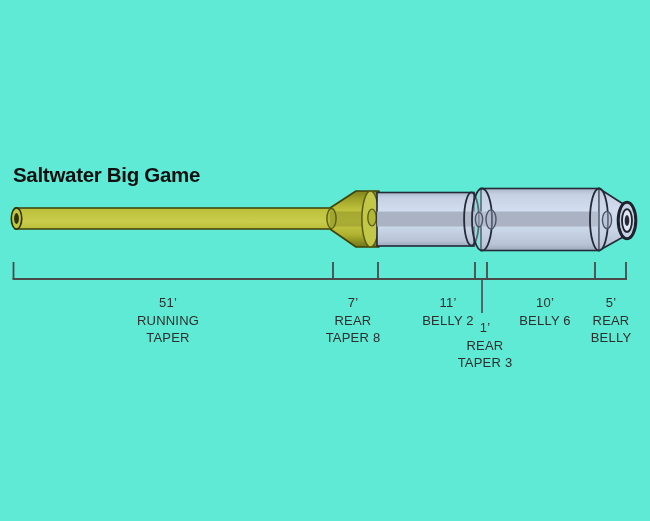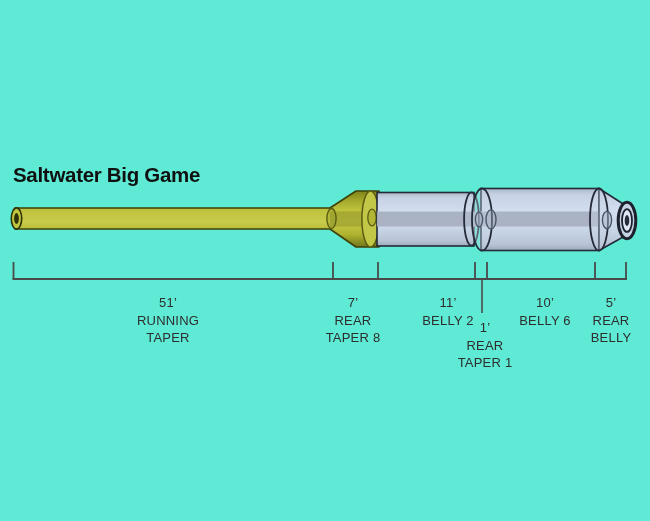--- a/index.html
+++ b/index.html
@@ -124,21 +124,21 @@
   </div>
 
   <div class="sec-label" style="left:448px;top:294px">
     <div>11’</div>
     <div>BELLY 2</div>
   </div>
 
   <div class="sec-label" style="left:485px;top:319px">
     <div>1’</div>
     <div>REAR</div>
-    <div>TAPER 1</div>
+    <div>TAPER 3</div>
   </div>
 
   <div class="sec-label" style="left:545px;top:294px">
     <div>10’</div>
     <div>BELLY 6</div>
   </div>
 
   <div class="sec-label" style="left:611px;top:294px">
     <div>5’</div>
     <div>REAR</div>

